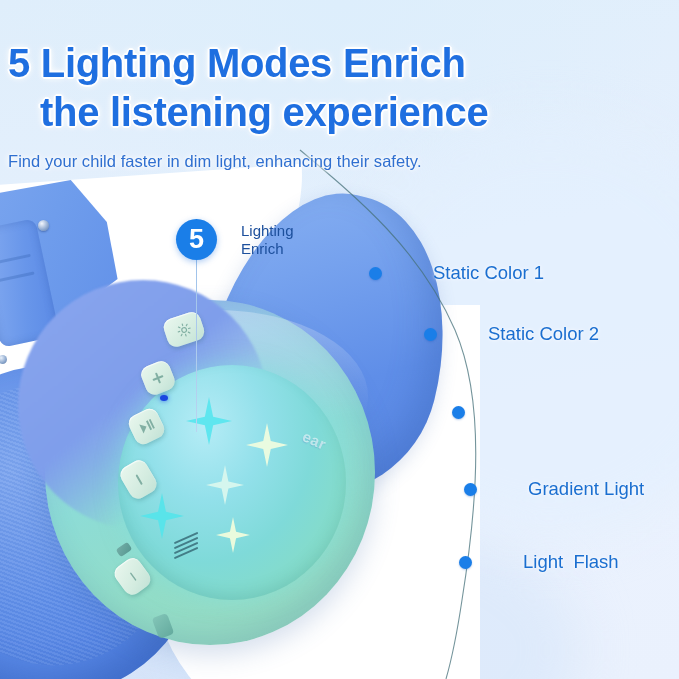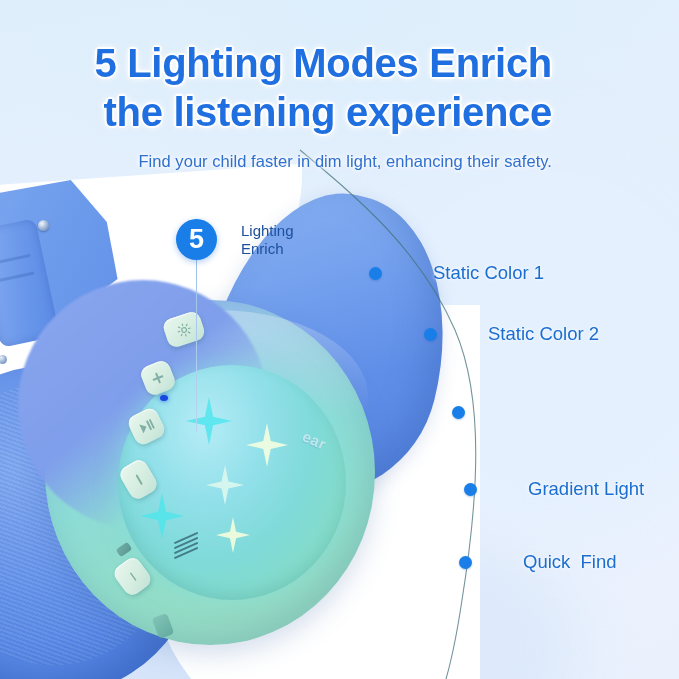--- a/index.html
+++ b/index.html
@@ -18,31 +18,31 @@
 
   
   .bg-blob {
     position:absolute; border-radius:50%; filter:blur(26px); pointer-events:none;
   }
   .blob-a { left:-40px; top:300px; width:360px; height:420px; background:rgba(196,216,246,.55); }
   .blob-b { left:160px; top:520px; width:420px; height:260px; background:rgba(210,228,250,.5); }
   .blob-c { right:-80px; top:120px; width:420px; height:420px; background:rgba(227,240,253,.7); }
 
   
-  .header { position:absolute; top:0; left:0; width:552px; text-align:right; z-index:40; }
+  .header { position:absolute; top:0; left:8px; width:552px; text-align:left; z-index:40; }
   .headline {
     font-size:40px; font-weight:bold; line-height:1.28; letter-spacing:-.3px;
     color:#1f6fe0;
     text-shadow:
       0 0 3px #fff, 0 0 3px #fff, 0 0 6px #fff, 0 0 9px #fff,
       1px 1px 0 #fff, -1px 1px 0 #fff, 1px -1px 0 #fff, -1px -1px 0 #fff,
       2px 0 0 #fff, -2px 0 0 #fff, 0 2px 0 #fff, 0 -2px 0 #fff;
   }
   .headline-l1 { margin-top:38px; }
-  .headline-l2 { margin-top:-2px; }
+  .headline-l2 { margin-top:-2px;margin-left:32px; }
   .subtitle {
     margin-top:14px; font-size:16.5px; color:#2f6fd0; letter-spacing:.05px;
     text-shadow:0 0 3px #fff, 0 0 6px #fff, 0 0 9px #fff;
   }
 
   
   #product { position:absolute; left:0; top:185px; width:430px; height:494px; z-index:10; }
 
   .white-sweep {
     position:absolute; left:-20px; top:-10px; width:330px; height:230px;
@@ -363,16 +363,16 @@
   </div>
   <div class="list-item li2">
     <div class="list-dot"></div>
   </div>
   <div class="list-item li3">
     <div class="list-dot"></div>
     <div class="list-label">Gradient Light</div>
   </div>
   <div class="list-item li4">
     <div class="list-dot"></div>
-    <div class="list-label">Quick  Find</div>
+    <div class="list-label">Light  Flash</div>
   </div>
 
 </div>
 
 </body></html>

